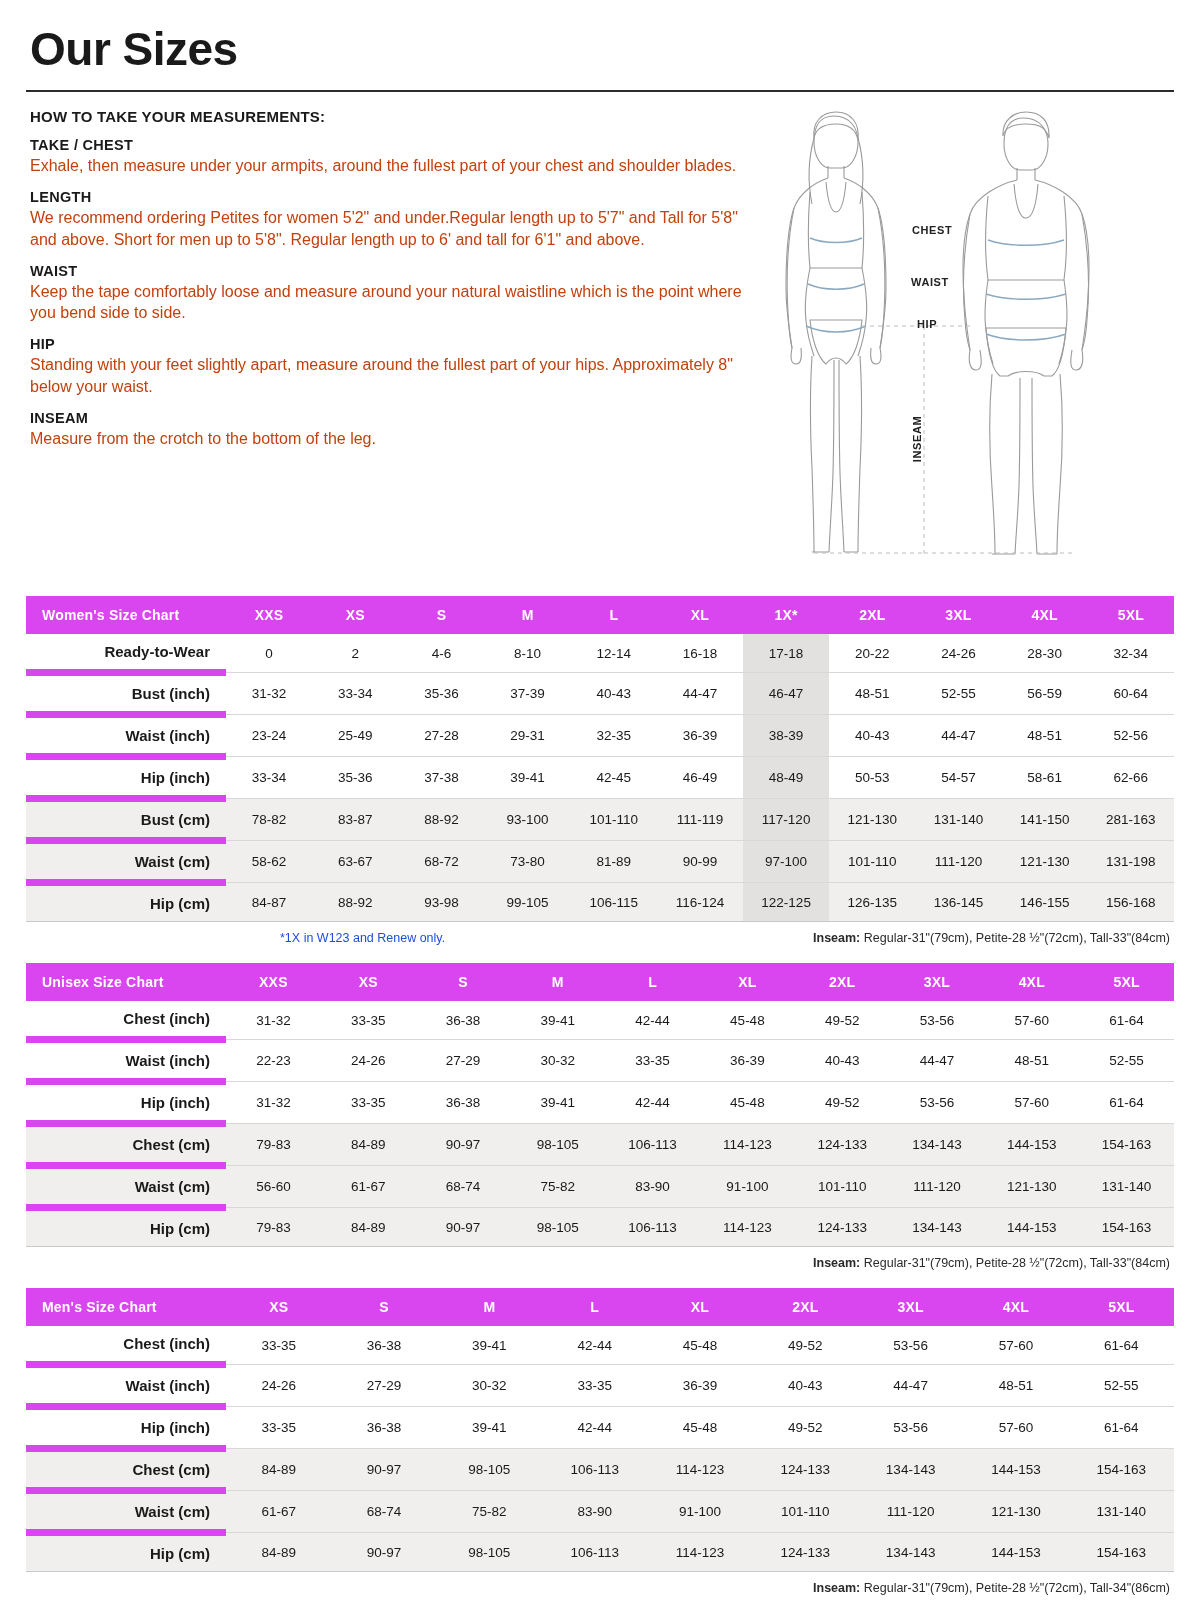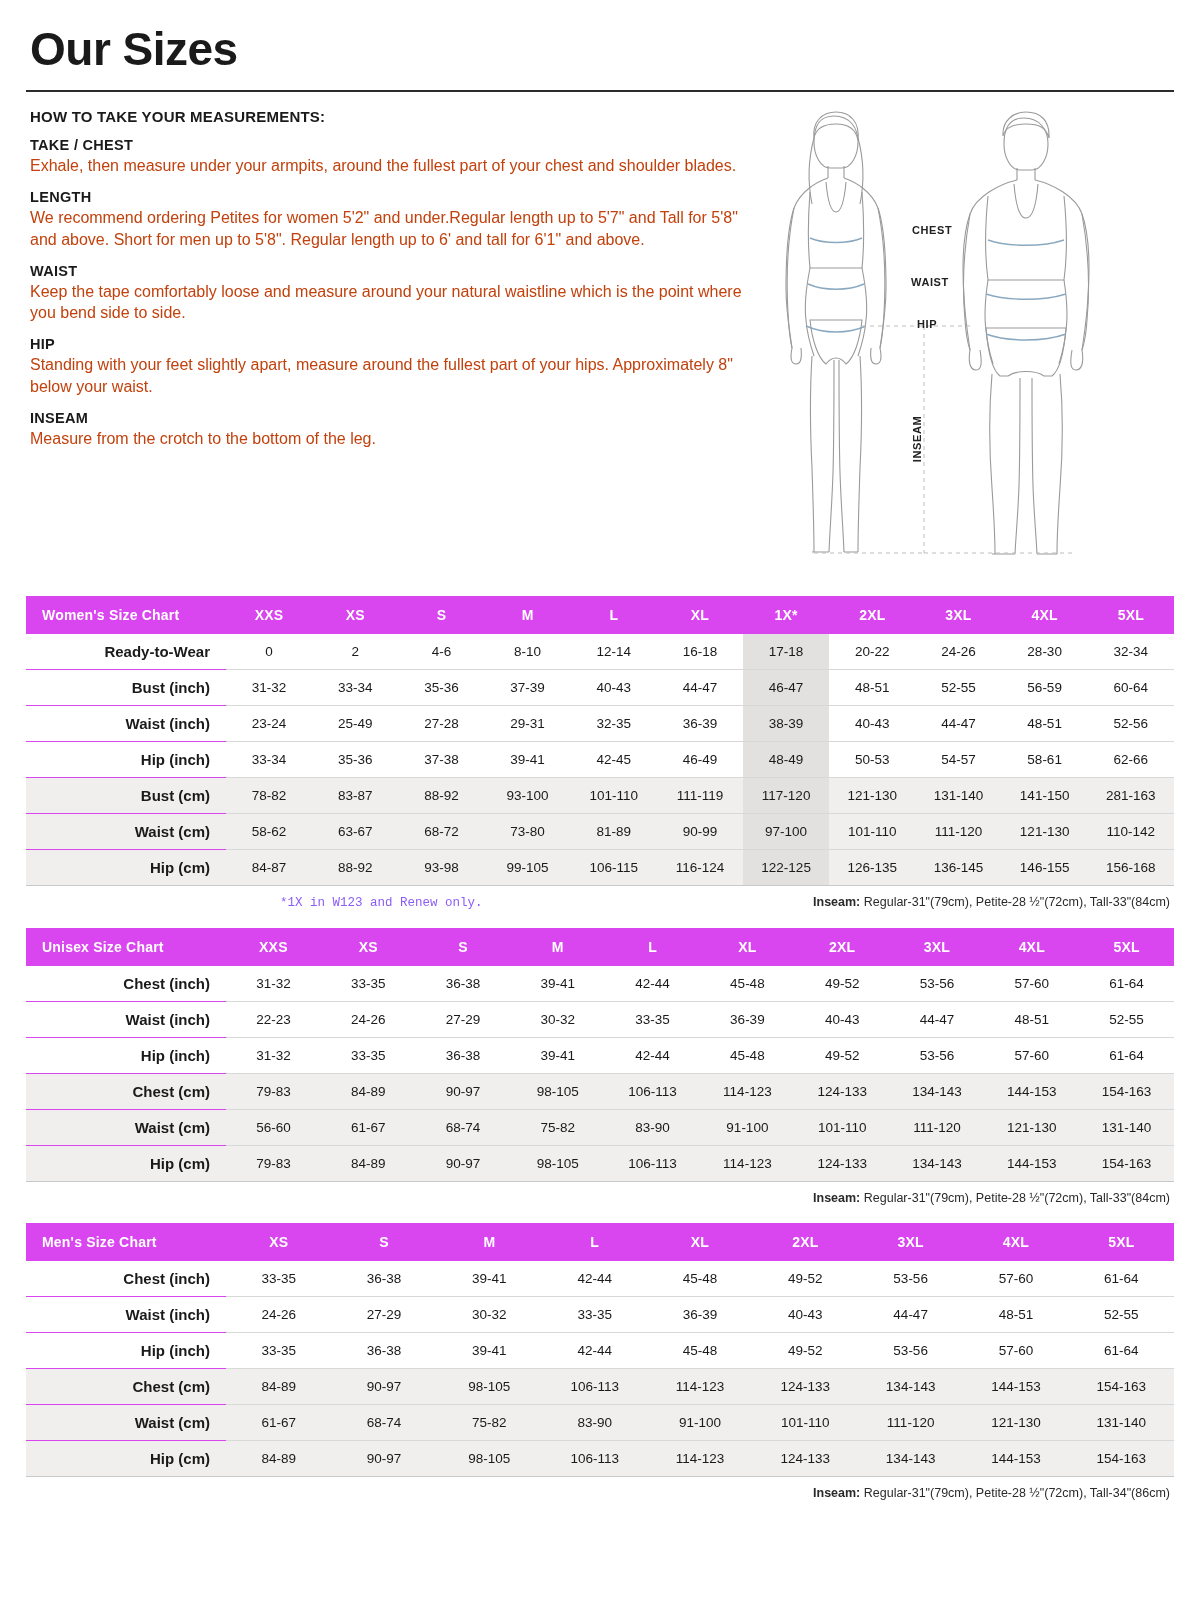--- a/index.html
+++ b/index.html
@@ -96,41 +96,40 @@
     text-align: center;
     padding: 9px 3px;
     border-bottom: 1px solid #d8d8d8;
     color: #1a1a1a;
   }
   tbody td.rowhead {
     text-align: right;
     font-weight: bold;
     font-size: 15px;
     padding-right: 16px;
-    border-bottom: 1px solid #d946ef;
+    border-bottom: 7px solid #d946ef;
   }
   tbody tr.shade td { background: #f0efed; }
   tbody tr:last-child td { border-bottom: 1px solid #c9c9c9; }
 
   .col-rowhead { width: 200px; }
 
   .hl { background: #e2e1df !important; }
 
   .notes {
     display: flex;
     justify-content: space-between;
     align-items: baseline;
     margin-top: 9px;
     padding: 0 4px;
   }
   .note-left {
     font-size: 12.5px;
-    color: #8b5cf6;
+    color: #1d4ed8;
     margin-left: 250px;
-    font-family: Liberation Mono, monospace;
   }
   .note-right { font-size: 12.5px; color: #2a2a2a; }
   .note-right b { font-weight: bold; }
   .notes.right-only { justify-content: flex-end; }
 </style>
 </head>
 <body>
 
 <div class="page">
 
@@ -355,21 +354,21 @@
           <td>58-62</td>
           <td>63-67</td>
           <td>68-72</td>
           <td>73-80</td>
           <td>81-89</td>
           <td>90-99</td>
           <td class="hl">97-100</td>
           <td>101-110</td>
           <td>111-120</td>
           <td>121-130</td>
-          <td>110-142</td>
+          <td>131-198</td>
         </tr>
         <tr class="shade">
           <td class="rowhead">Hip (cm)</td>
           <td>84-87</td>
           <td>88-92</td>
           <td>93-98</td>
           <td>99-105</td>
           <td>106-115</td>
           <td>116-124</td>
           <td class="hl">122-125</td>

